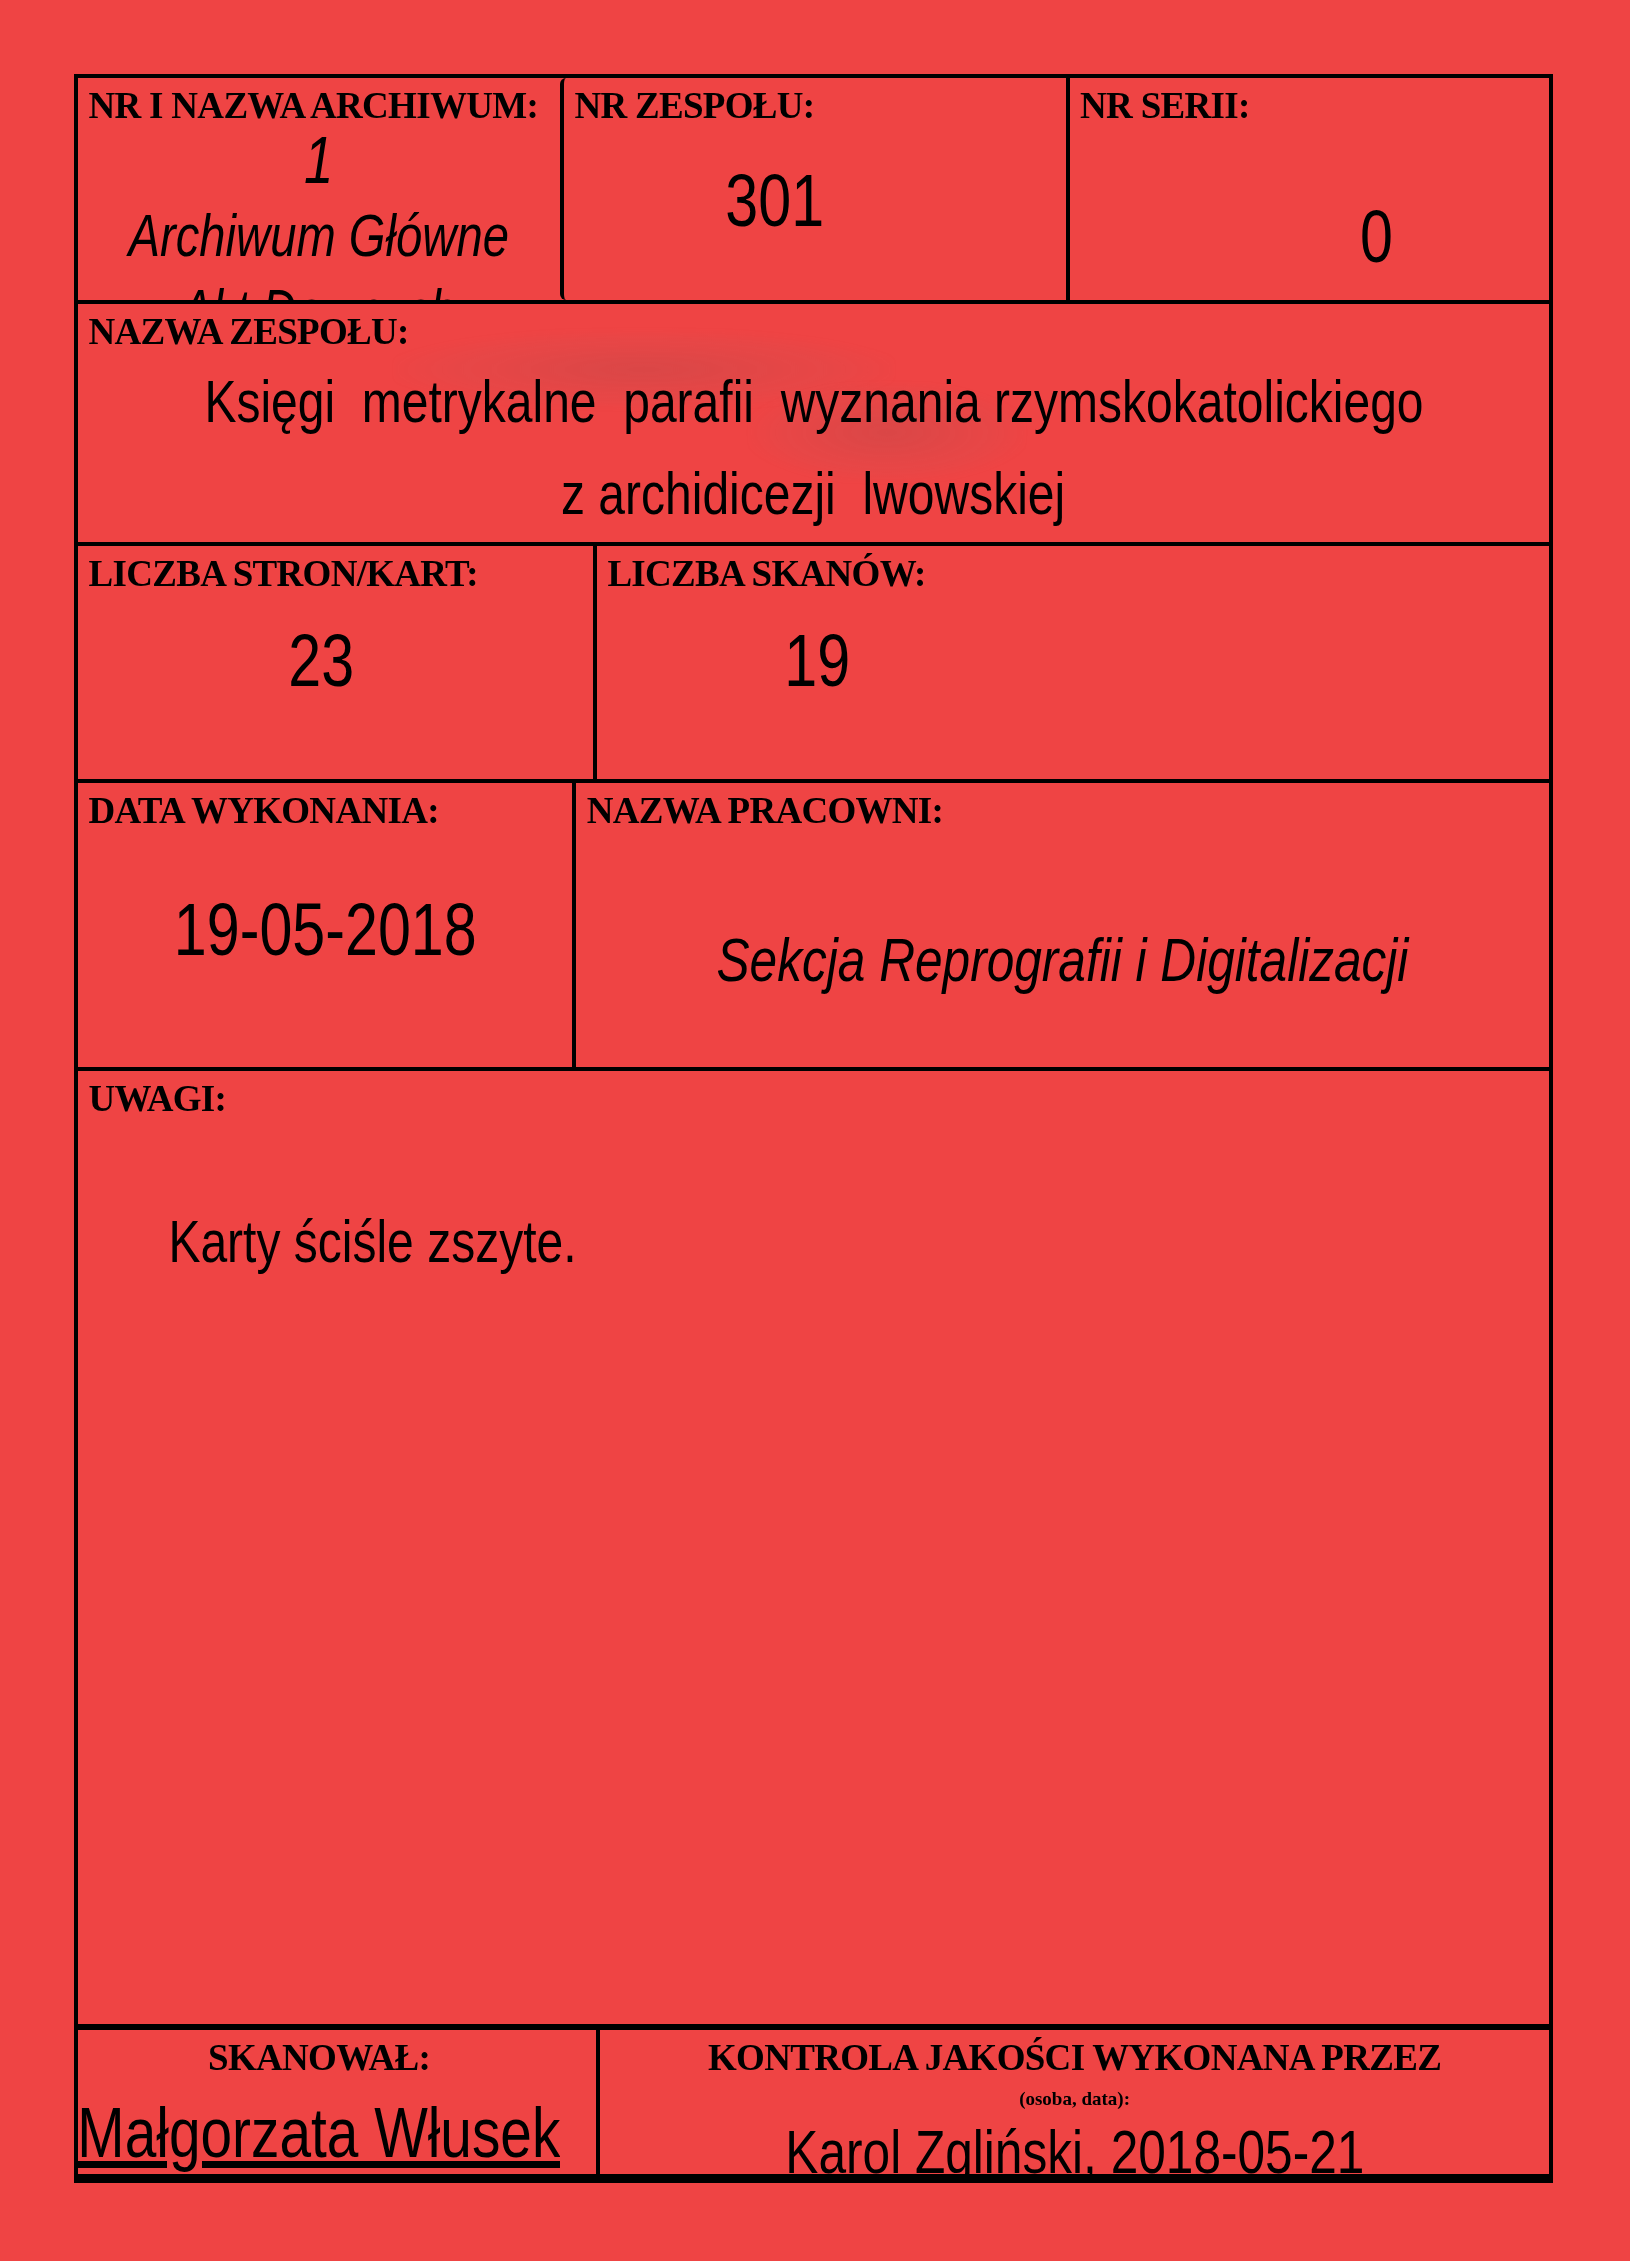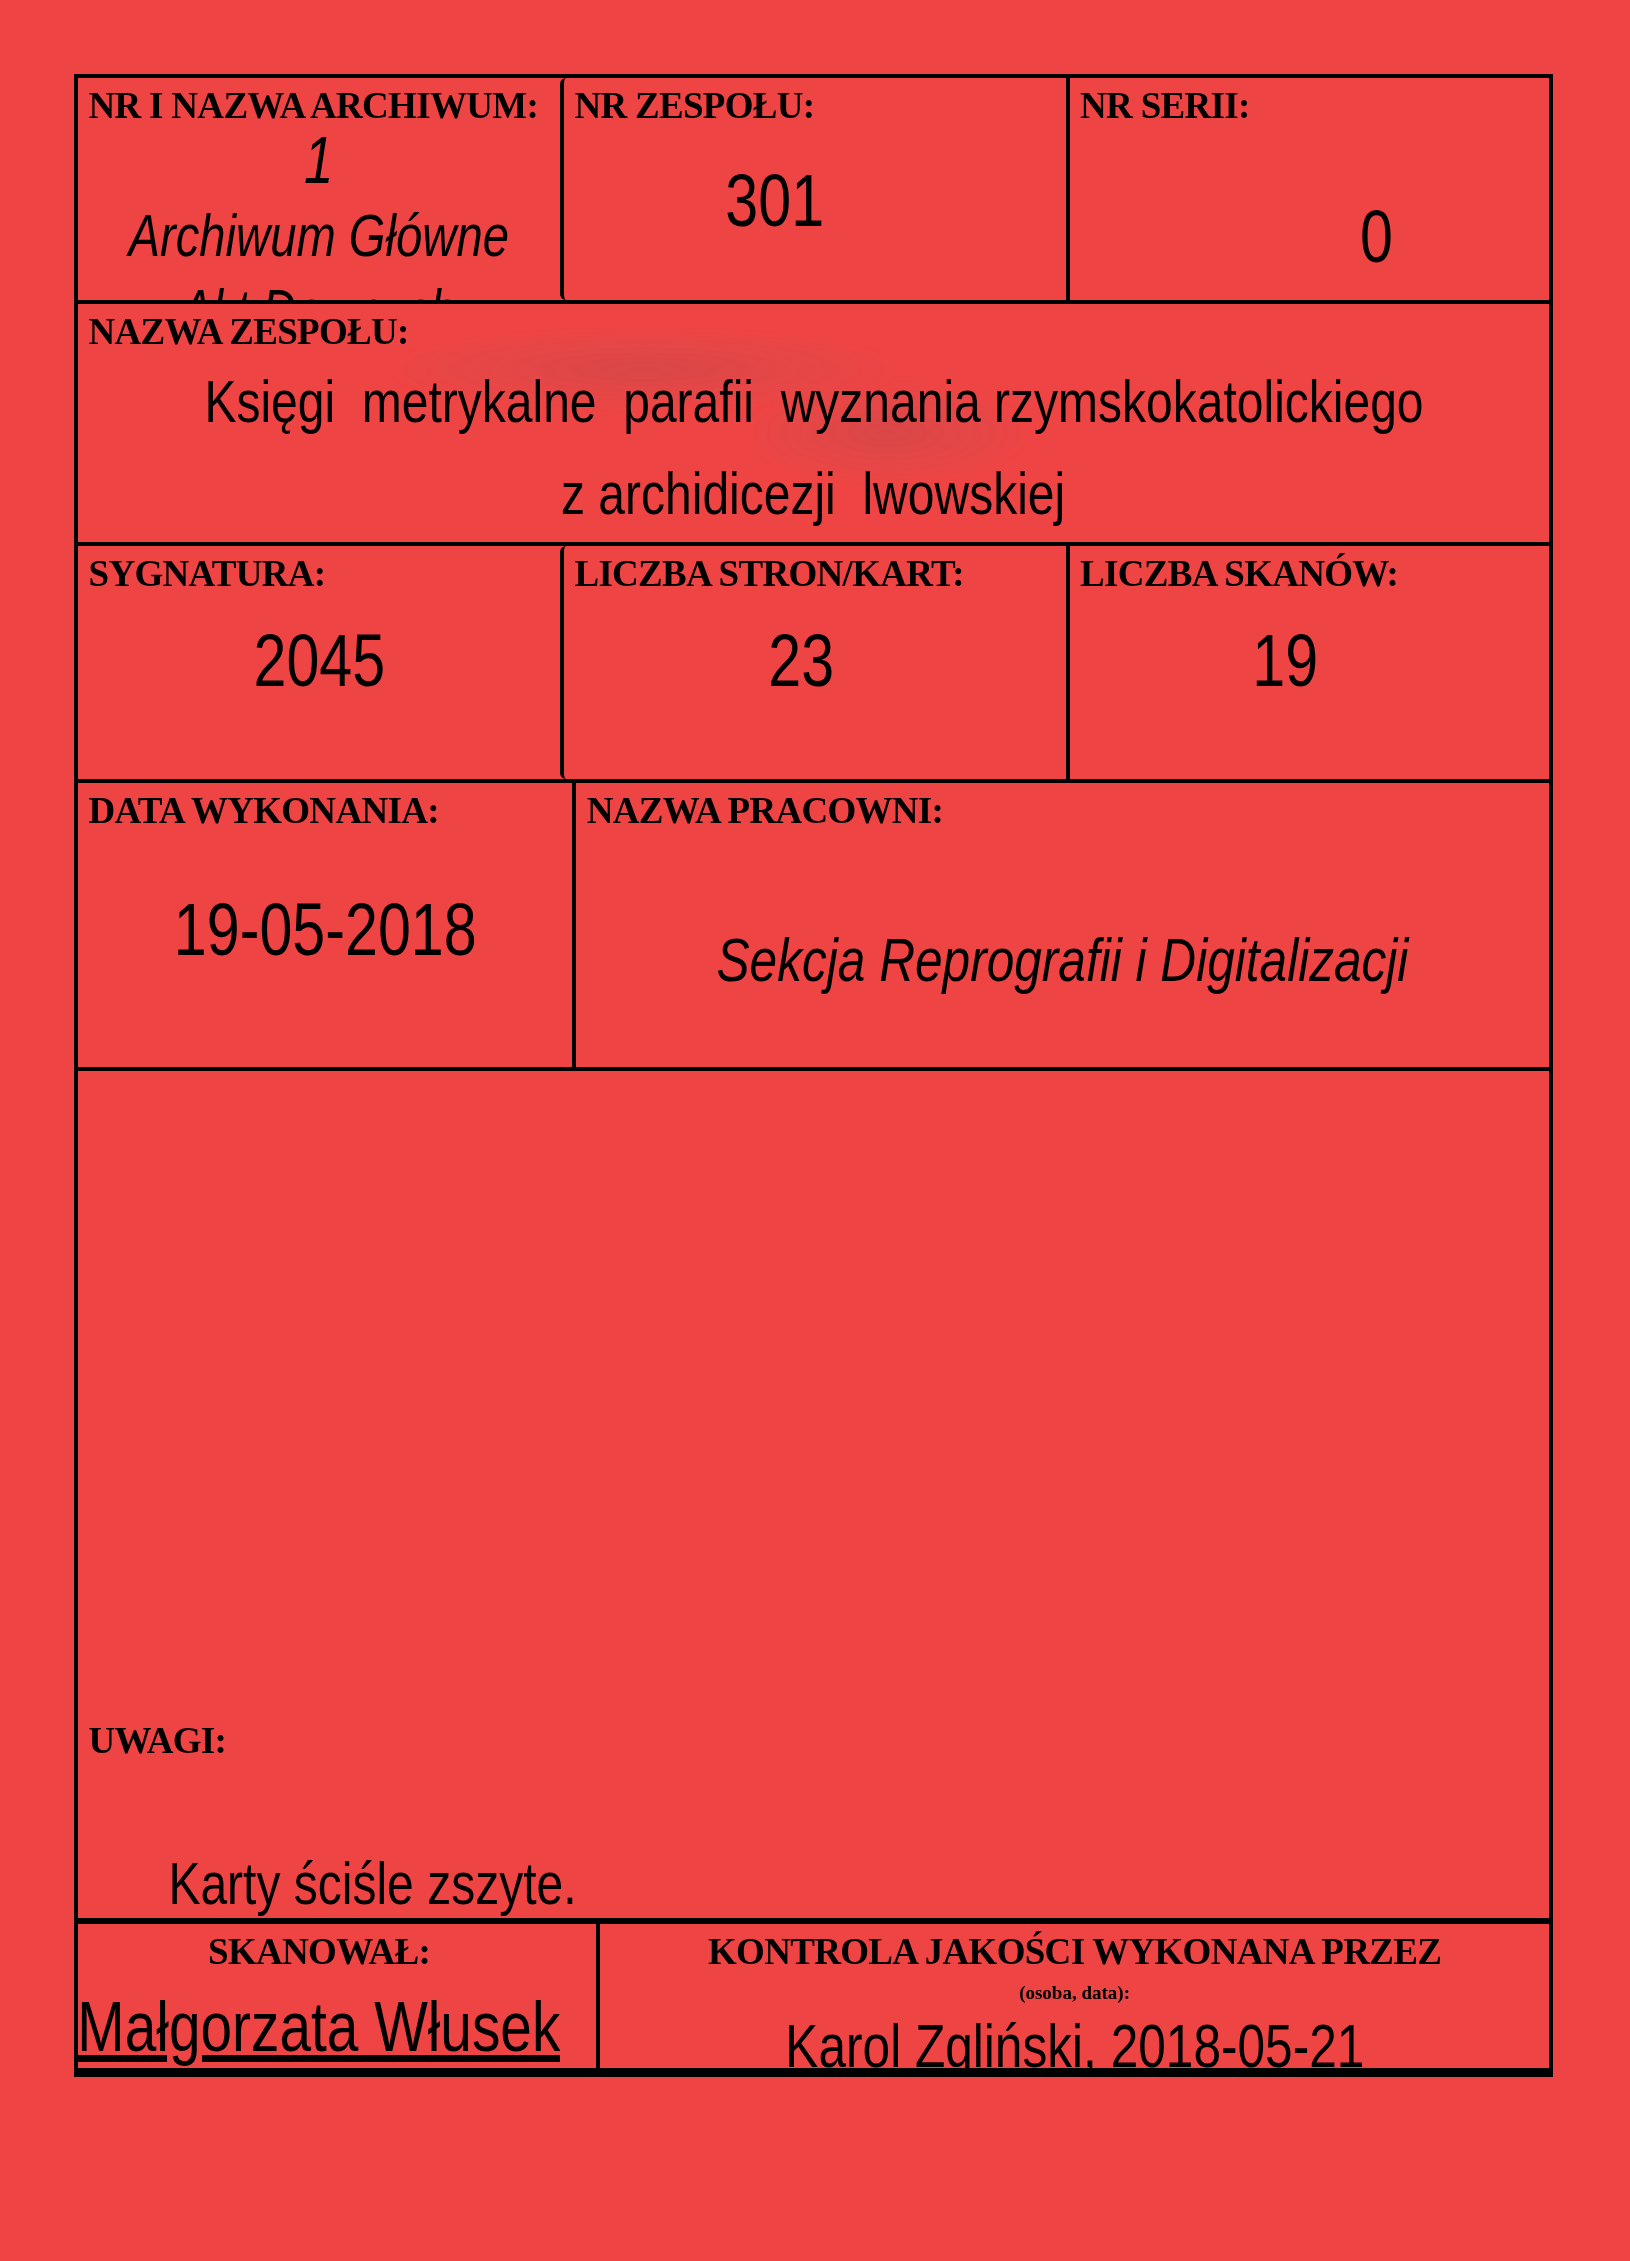--- a/index.html
+++ b/index.html
@@ -22,21 +22,21 @@
     border-bottom-width:9.2px;
     background:transparent;
   }
   .row { display:flex; border-top:4px solid #000; }
   .row:first-child { border-top:0; }
   .row-last { border-top-width:6px; }
   .r1 { height:222px; }
   .r2 { height:242px; }
   .r3 { height:237px; }
   .r4 { height:288px; }
-  .r5 { height:851px;align-items:flex-end; }
+  .r5 { height:957px; }
   .r6 { height:150px;gap:36px; }
   .cell {
     position:relative;
     display:flex;
     flex-direction:column;
     border-left:4px solid #000;
     overflow:hidden;
   }
   .cell:first-child { border-left:0; }
   .w3a { width:33.4%; } .w3b { width:33.1%;border-radius:6px; } .w3c { width:33.5%;margin-left:28px; }
@@ -132,26 +132,20 @@
         <div class="smudge" style="left:671px; top:79px; width:276px; height:99px;"></div>
         <div class="lbl">NAZWA ZESPOŁU:</div>
         <div class="varea">
           <div class="val v-text">Księgi  metrykalne  parafii  wyznania rzymskokatolickiego</div>
           <div class="val v-text" style="margin-top:22.4px;">z archidicezji  lwowskiej</div>
         </div>
       </div>
     </div>
 
     <div class="row r3">
-      <div class="cell w3a">
-        <div class="lbl">SYGNATURA:</div>
-        <div class="varea">
-          <div class="val v-num lift">2045</div>
-        </div>
-      </div>
       <div class="cell w3b">
         <div class="lbl">LICZBA STRON/KART:</div>
         <div class="varea">
           <div class="val v-num lift">23</div>
         </div>
       </div>
       <div class="cell w3c">
         <div class="lbl">LICZBA SKANÓW:</div>
         <div class="varea">
           <div class="val v-num lift" style="position:relative; left:-5%;">19</div>

